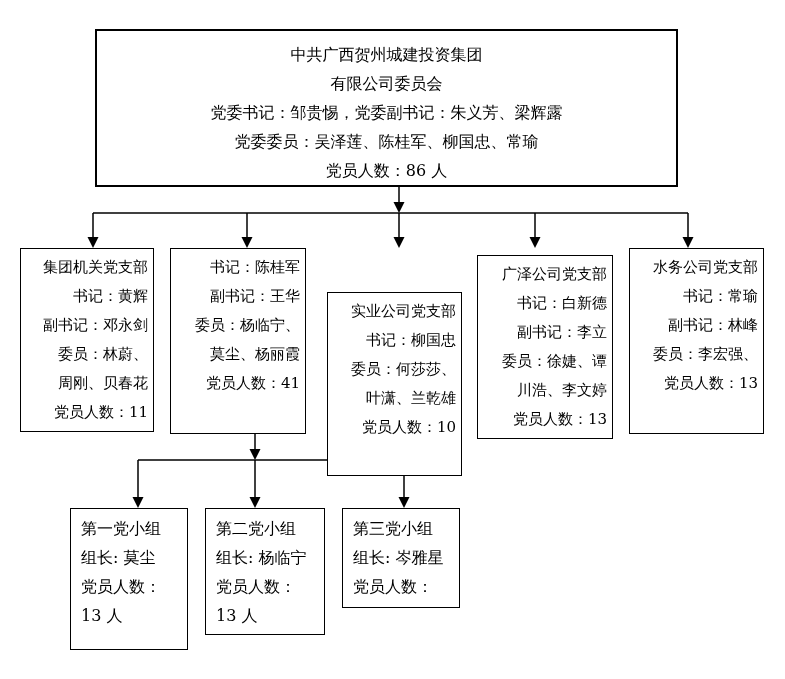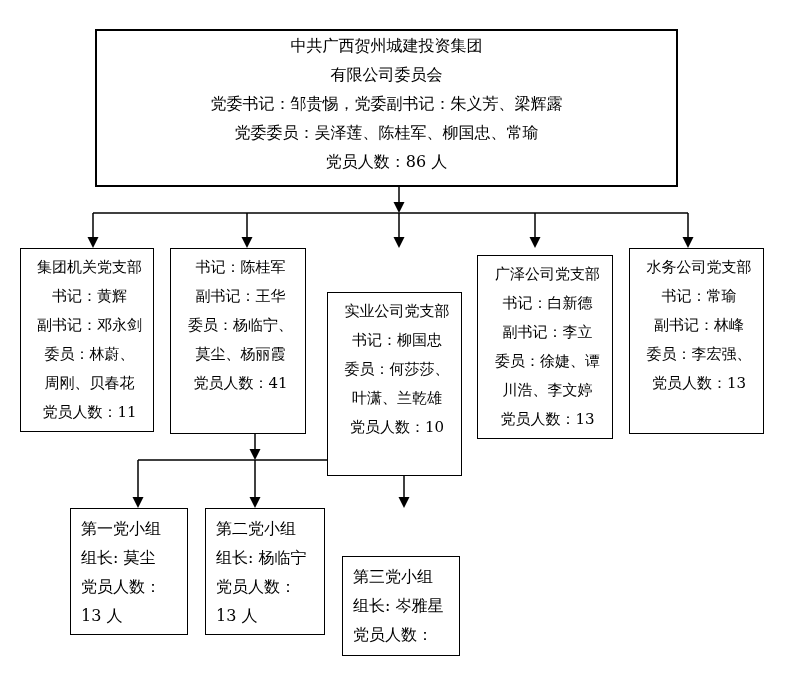--- a/index.html
+++ b/index.html
@@ -26,29 +26,29 @@
   .box {
     position: absolute;
     box-sizing: border-box;
     border: 1.5px solid #000000;
     background: #ffffff;
     overflow: hidden;
   }
   .root-box {
     border-width: 2px;
     text-align: center;
-    padding-top: 0;
+    padding-top: 9px;
     font-size: 16px;
     line-height: 29px;
   }
   .branch-box {
     padding: 4px 5px 0 10px;
     font-size: 15px;
     line-height: 29px;
-    text-align: center;
+    text-align: right;
   }
   .group-box {
     padding: 5px 4px 0 10px;
     font-size: 16px;
     line-height: 29px;
     text-align: left;
   }
   .tline {
     white-space: nowrap;
   }
@@ -132,34 +132,34 @@
   </div>
 
   <div class="box branch-box" style="left:629px; top:248px; width:135px; height:186px;">
     <div class="tline">水务公司党支部</div>
     <div class="tline">书记：常瑜</div>
     <div class="tline">副书记：林峰</div>
     <div class="tline">委员：李宏强、</div>
     <div class="tline">党员人数：13</div>
   </div>
 
-  <div class="box group-box" style="left:70px; top:508px; width:118px; height:127px;">
+  <div class="box group-box" style="left:70px; top:508px; width:118px; height:142px;">
     <div class="tline">第一党小组</div>
     <div class="tline">组长: 莫尘</div>
     <div class="tline">党员人数：</div>
     <div class="tline">13 人</div>
   </div>
 
   <div class="box group-box" style="left:205px; top:508px; width:120px; height:127px;">
     <div class="tline">第二党小组</div>
     <div class="tline">组长: 杨临宁</div>
     <div class="tline">党员人数：</div>
     <div class="tline">13 人</div>
   </div>
 
-  <div class="box group-box" style="left:342px; top:508px; width:118px; height:100px;margin-top:48px;">
+  <div class="box group-box" style="left:342px; top:508px; width:118px; height:100px;">
     <div class="tline">第三党小组</div>
     <div class="tline">组长: 岑雅星</div>
     <div class="tline">党员人数：</div>
     <div class="tline">15 人</div>
   </div>
 
 </div>
 
 </body></html>

